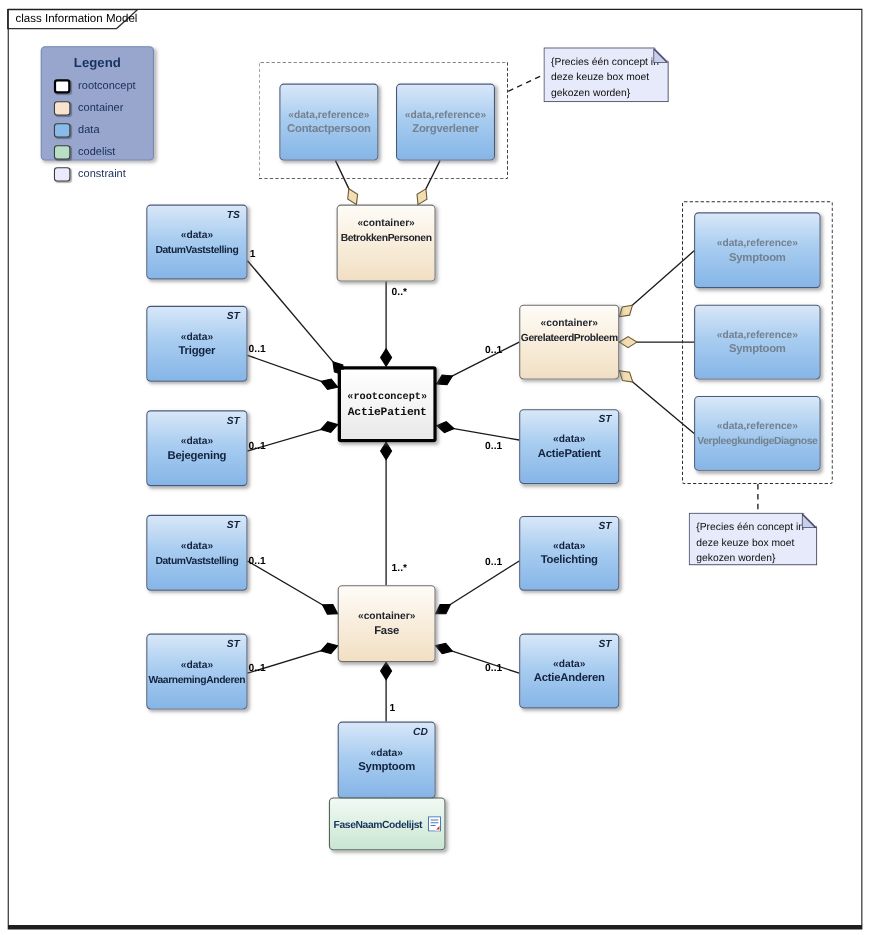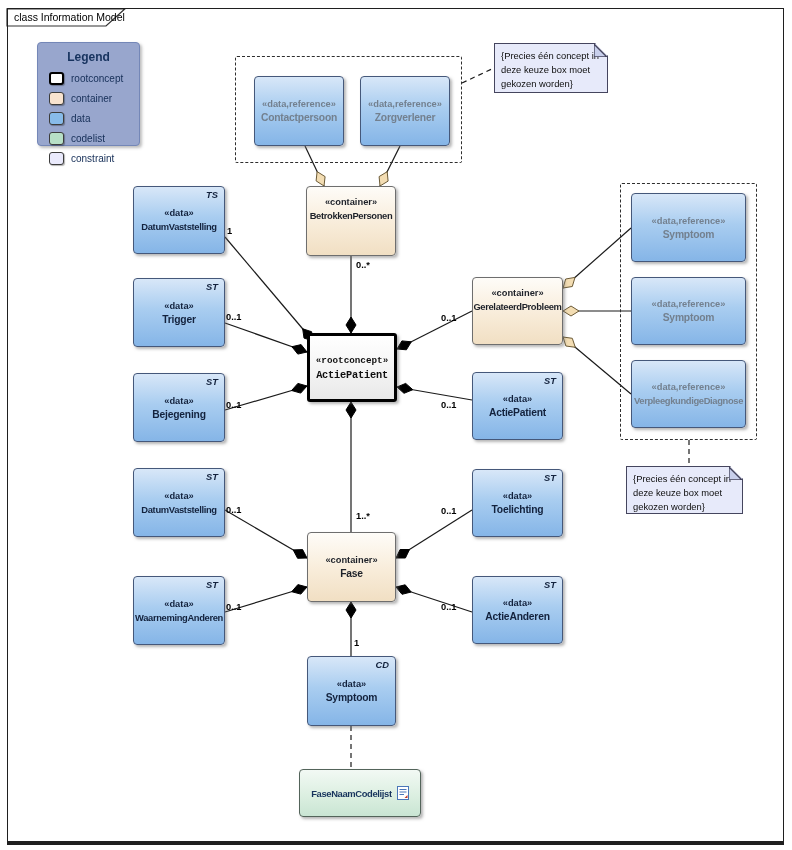--- a/index.html
+++ b/index.html
@@ -229,21 +229,21 @@
   <span class="stereo">«container»</span>
   <span class="name">Fase</span>
 </div>
 
 <div class="node blue" style="left:307px;top:656px;width:89px;height:70px">
   <span class="tag">CD</span>
   <span class="stereo">«data»</span>
   <span class="name">Symptoom</span>
 </div>
 
-<div class="node green" style="left:299px;top:769px;width:122px;height:48px">
+<div class="node green" style="left:299px;top:725px;width:106px;height:48px">
   <span class="name name-sm">FaseNaamCodelijst</span>
   <svg width="12" height="14" viewBox="0 0 12 14">
     <rect x="0.5" y="0.5" width="11" height="13" fill="#ffffff" stroke="#4a76b8" stroke-width="1"></rect>
     <line x1="2.5" y1="3.5" x2="9.5" y2="3.5" stroke="#4a76b8" stroke-width="1"></line>
     <line x1="2.5" y1="6" x2="9.5" y2="6" stroke="#4a76b8" stroke-width="1"></line>
     <line x1="2.5" y1="8.5" x2="7" y2="8.5" stroke="#4a76b8" stroke-width="1"></line>
     <path d="M6,13 L11,13 L11,8 Z" fill="#ffffff"></path>
     <path d="M7.5,12 L10.5,12 L10.5,9 Z" fill="#c0392b"></path>
   </svg>
 </div>

